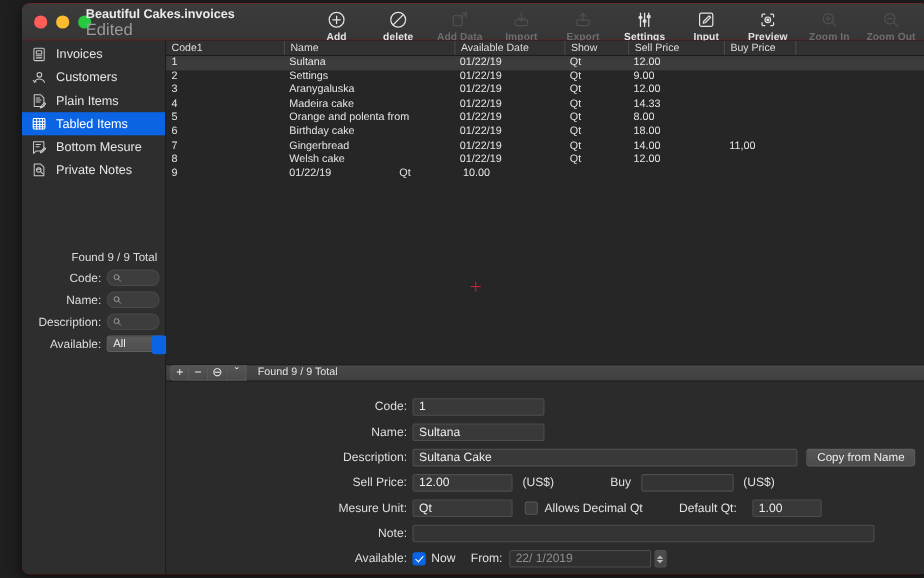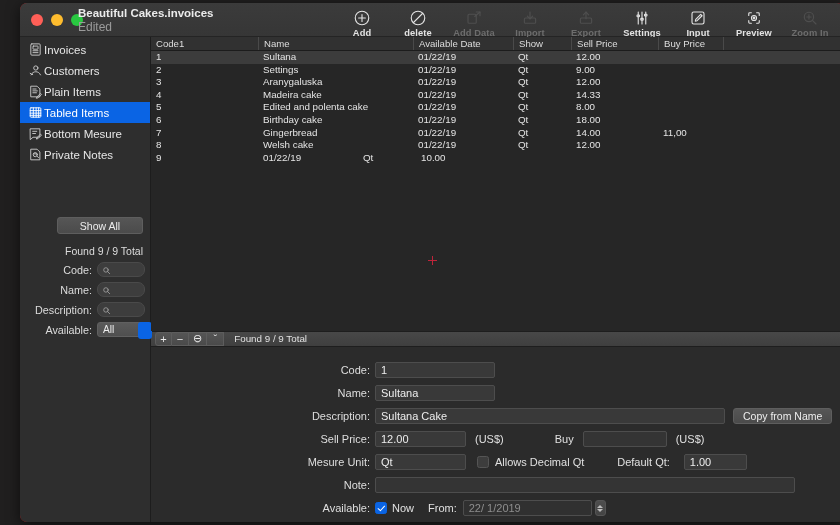--- a/index.html
+++ b/index.html
@@ -27,21 +27,21 @@
     background: linear-gradient(#3b3b3b, #363636);
     border-bottom: 1px solid #242424;
   }
   .traffic { position: absolute; left: 11px; top: 11px; display: flex; gap: 8px; }
   .tl { width: 12px; height: 12px; border-radius: 50%; }
   .tl.red { background: #ff5f57; }
   .tl.yellow { background: #febc2e; }
   .tl.green { background: #28c840; }
   .title-block { position: absolute; left: 58px; top: 3px; }
   .doc-title { font-size: 11.5px; font-weight: bold; color: #ebebeb; line-height: 15px; }
-  .doc-sub { font-size: 12px; color: #9b9b9b; line-height: 13px; }
+  .doc-sub { font-size: 15px; color: #9b9b9b; line-height: 13px; }
 
   
   .toolbar {
     position: absolute; right: 6px; top: 2px;
     display: flex; align-items: flex-start; gap: 0px;
   }
   .tb-item {
     width: 56px; text-align: center; padding-top: 3px;
     cursor: default; user-select: none;
   }
@@ -60,21 +60,21 @@
   
   .sidebar {
     width: 131px; background: #2e2e2e;
     border-right: 1px solid #1d1d1d;
     position: relative;
     display: flex; flex-direction: column;
   }
   .side-list { padding-top: 2px; }
   .side-item {
     height: 21px; display: flex; align-items: center;
-    padding-left: 7px; gap: 0;
+    padding-left: 7px; gap: 7px;
     cursor: default;
   }
   .side-item.active { background: #0a64e4; }
   .side-item .s-ico { width: 17px; height: 17px; flex: 0 0 17px; display:flex; align-items:center; justify-content:center;}
   .side-item .s-lbl { font-size: 11.5px; color: #e6e6e6; white-space: nowrap; }
   .side-item.active .s-lbl { color: #ffffff; }
 
   .side-filters { position: absolute; left: 0; right: 0; top: 180px; }
   .showall-wrap { display: flex; justify-content: flex-end; padding-right: 7px; }
   .showall-btn {
@@ -296,20 +296,30 @@
         <div class="tb-item disabled">
           <div class="ico">
             <svg width="18" height="18" viewBox="0 0 24 24" fill="none" stroke="#6d6d6d" stroke-width="1.5" stroke-linecap="round" stroke-linejoin="round">
               <circle cx="10.6" cy="10.6" r="6.2"></circle>
               <line x1="15.2" y1="15.2" x2="20" y2="20"></line>
               <line x1="10.6" y1="7.8" x2="10.6" y2="13.4"></line>
               <line x1="7.8" y1="10.6" x2="13.4" y2="10.6"></line>
             </svg>
           </div>
           <div class="lbl">Zoom In</div>
+        </div>
+        <div class="tb-item disabled">
+          <div class="ico">
+            <svg width="18" height="18" viewBox="0 0 24 24" fill="none" stroke="#6d6d6d" stroke-width="1.5" stroke-linecap="round" stroke-linejoin="round">
+              <circle cx="10.6" cy="10.6" r="6.2"></circle>
+              <line x1="15.2" y1="15.2" x2="20" y2="20"></line>
+              <line x1="7.8" y1="10.6" x2="13.4" y2="10.6"></line>
+            </svg>
+          </div>
+          <div class="lbl">Zoom Out</div>
         </div>
       </div>
   </div>
 
   <div class="body">
 
     <div class="sidebar">
       <div class="side-list" id="sidebar-list">
           <div class="side-item">
             <span class="s-ico">
@@ -376,23 +386,20 @@
                 <circle cx="11.6" cy="12.2" r="3.3"></circle>
                 <line x1="14.2" y1="14.4" x2="17" y2="17.3"></line>
                 <line x1="9.3" y1="11" x2="13.9" y2="11"></line>
               </svg>
             </span>
             <span class="s-lbl">Private Notes</span>
           </div>
         </div>
 
       <div class="side-filters">
-        <div class="showall-wrap">
-          <div class="showall-btn">Show All</div>
-        </div>
         <div class="found-line">Found 9 / 9 Total</div>
         <div id="filter-rows">
             <div class="filter-row">
               <div class="f-lbl">Code:</div>
               <div class="search-box">
                 <span><svg width="9" height="9" viewBox="0 0 24 24" fill="none" stroke="#cfcfcf" stroke-width="2" stroke-linecap="round" stroke-linejoin="round">
                     <circle cx="10.5" cy="10.5" r="6"></circle>
                     <line x1="15" y1="15" x2="20.5" y2="20.5"></line>
                   </svg></span>
               </div>
@@ -470,21 +477,21 @@
               <div class="td" style="width: 107px;">4</div>
               <div class="td" style="width: 155px;">Madeira cake</div>
               <div class="td" style="width: 100px;">01/22/19</div>
               <div class="td" style="width: 58px;">Qt</div>
               <div class="td" style="width: 87px;">14.33</div>
               <div class="td" style="width: 65px;"></div>
               <div class="td" style="flex: 1 1 0%;"></div>
             </div>
             <div class="trow">
               <div class="td" style="width: 107px;">5</div>
-              <div class="td" style="width: 155px;">Edited and polenta cake</div>
+              <div class="td" style="width: 155px;">Orange and polenta from</div>
               <div class="td" style="width: 100px;">01/22/19</div>
               <div class="td" style="width: 58px;">Qt</div>
               <div class="td" style="width: 87px;">8.00</div>
               <div class="td" style="width: 65px;"></div>
               <div class="td" style="flex: 1 1 0%;"></div>
             </div>
             <div class="trow">
               <div class="td" style="width: 107px;">6</div>
               <div class="td" style="width: 155px;">Birthday cake</div>
               <div class="td" style="width: 100px;">01/22/19</div>

